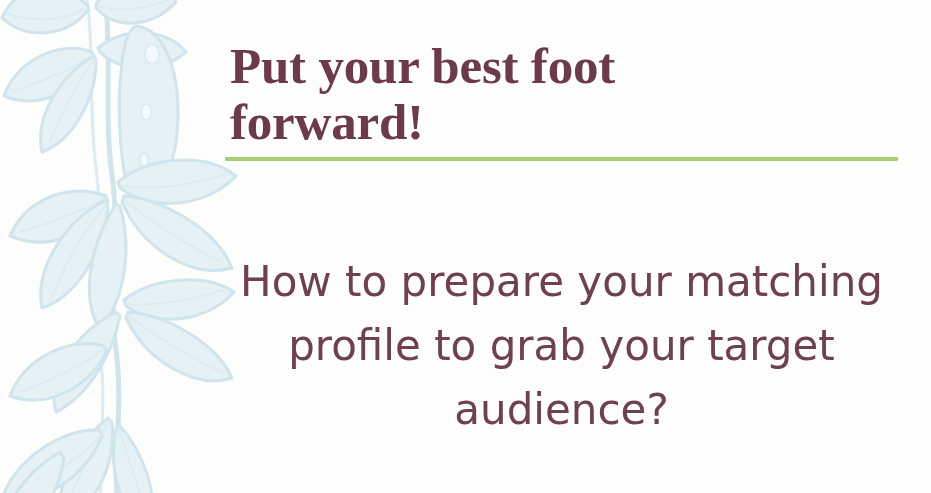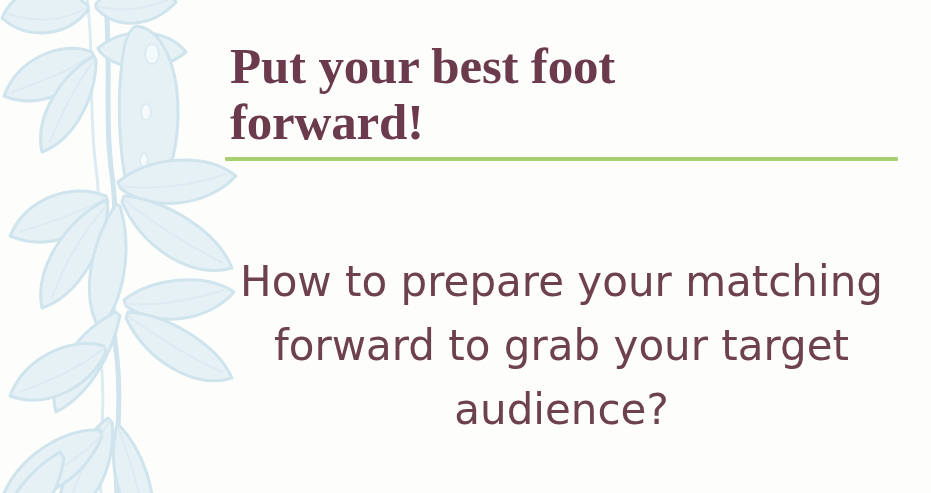--- a/index.html
+++ b/index.html
@@ -144,17 +144,17 @@
   </div>
 
   <div id="content">
 
     <div id="title">Put your best foot
 forward!</div>
 
     <div id="title-rule"></div>
 
     <div id="subtitle">How to prepare your matching
-forward to grab your target
+profile to grab your target
 audience?</div>
 
   </div>
 </div>
 
 </body></html>

